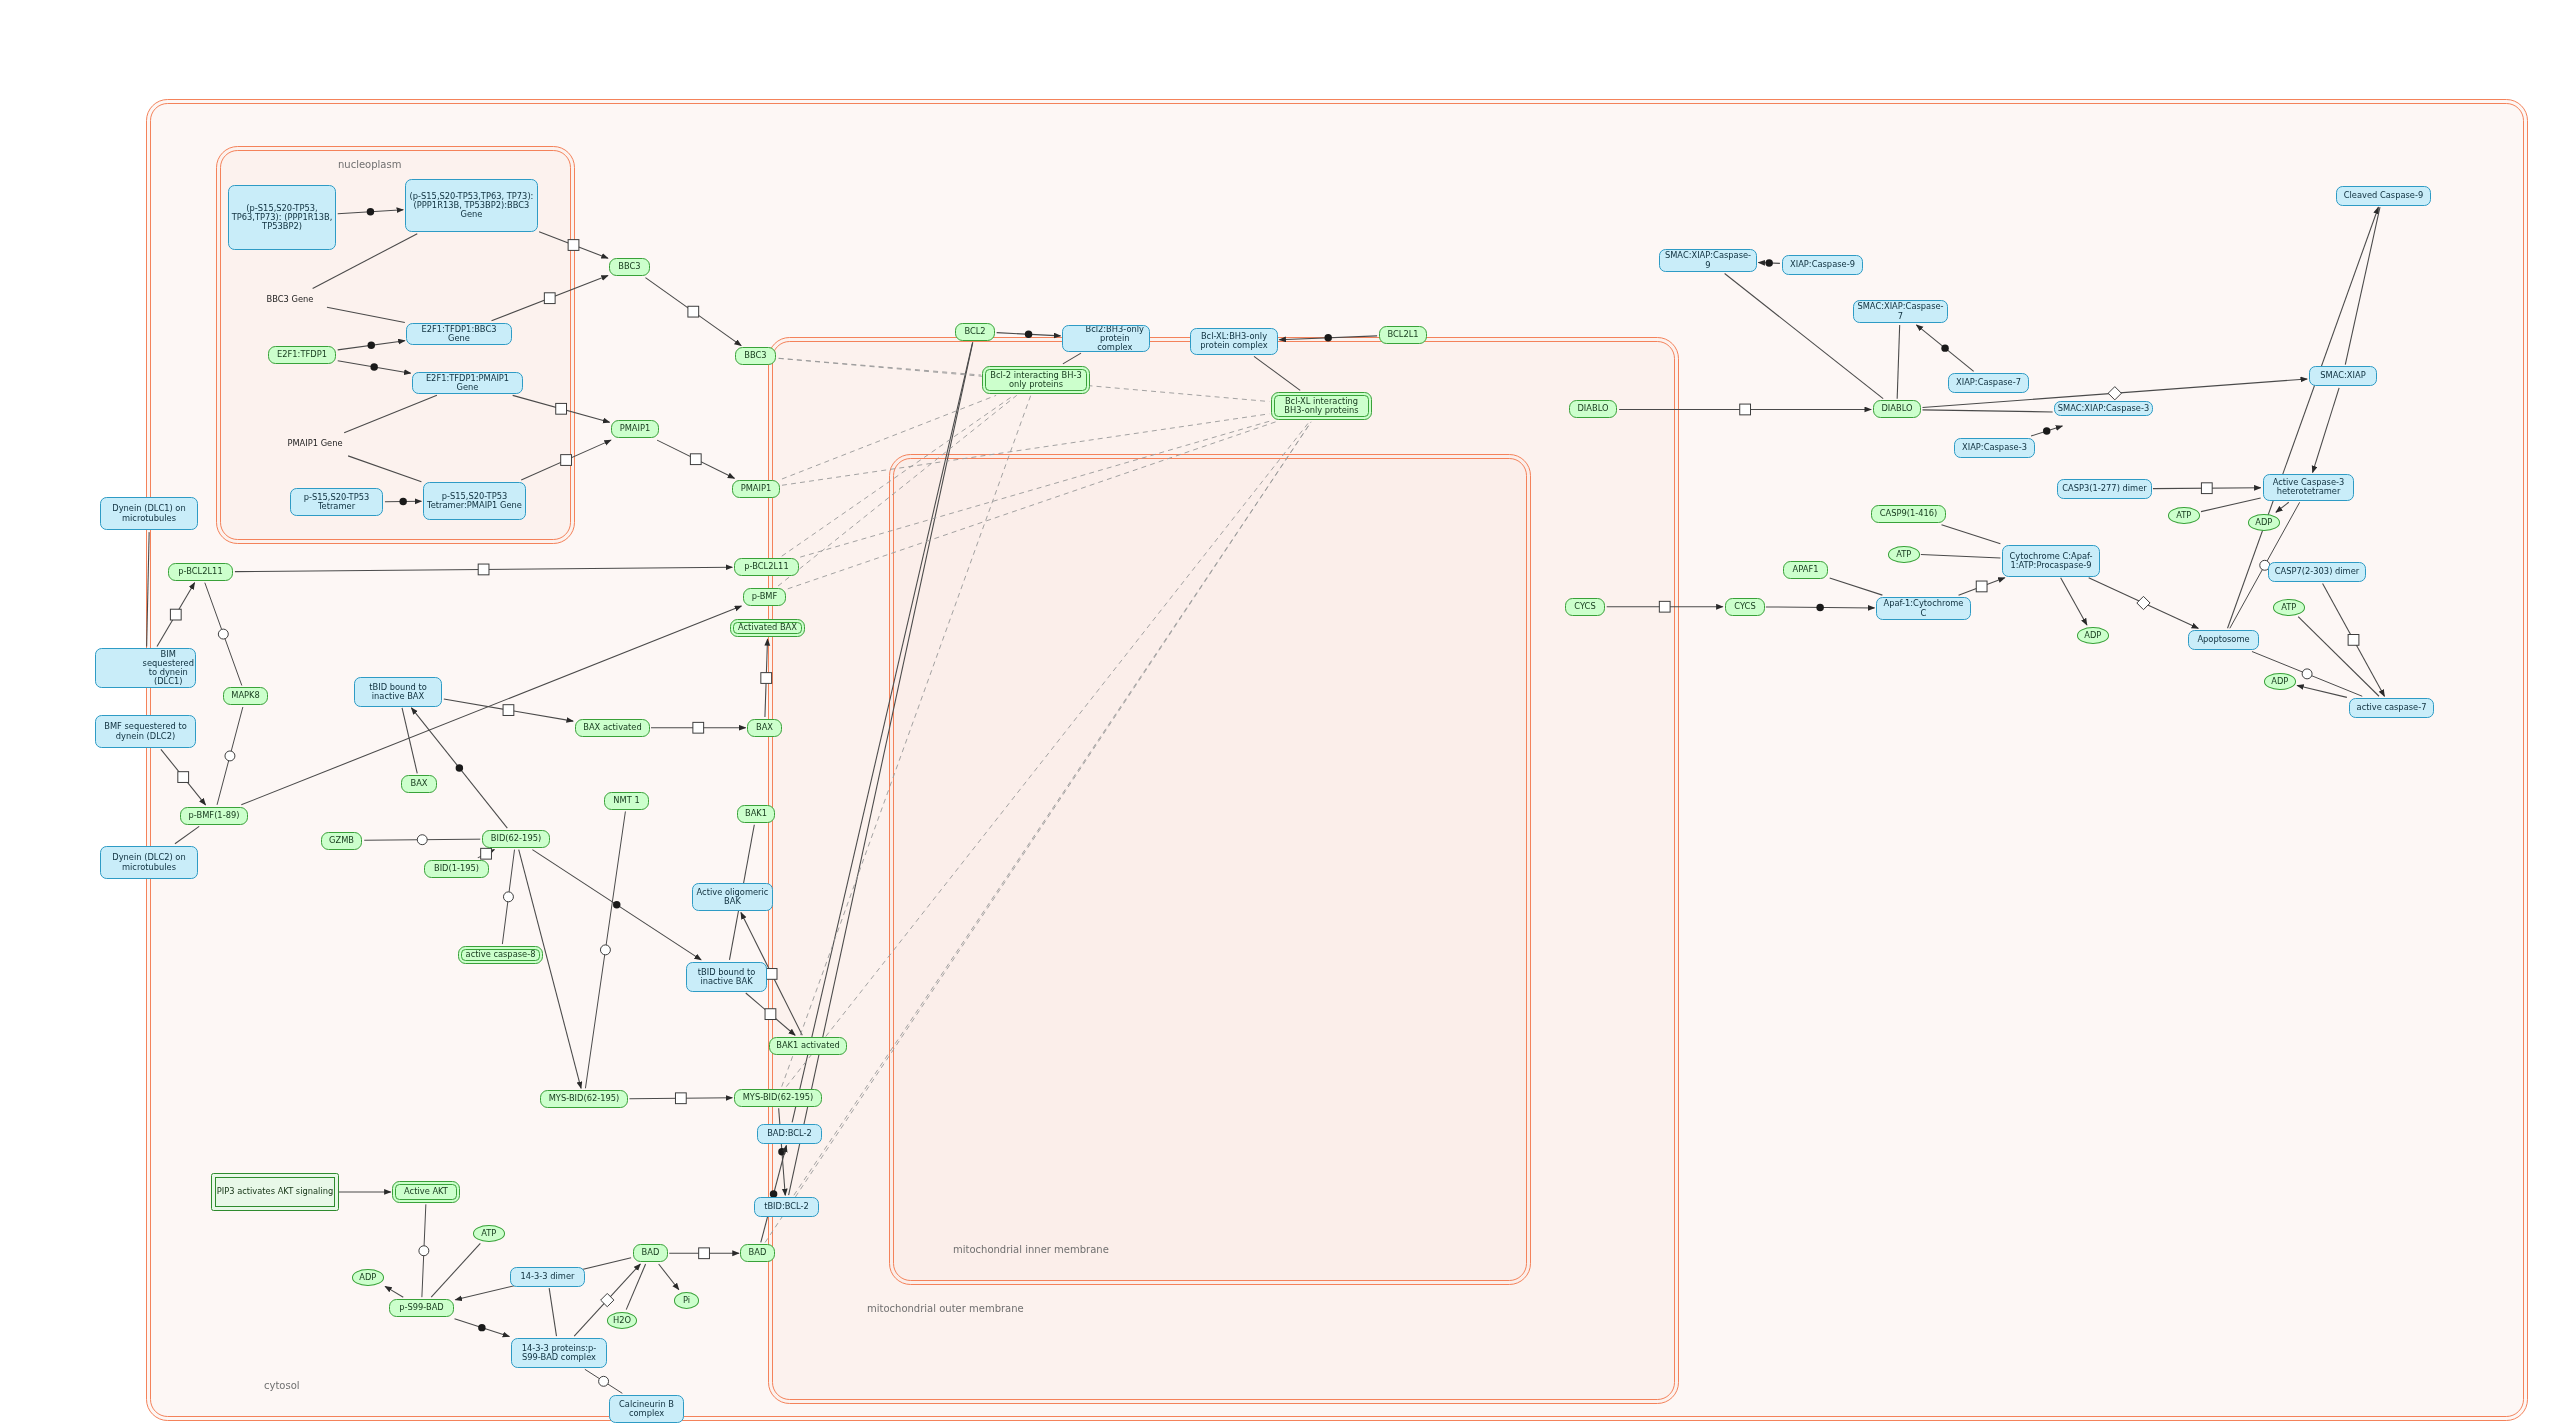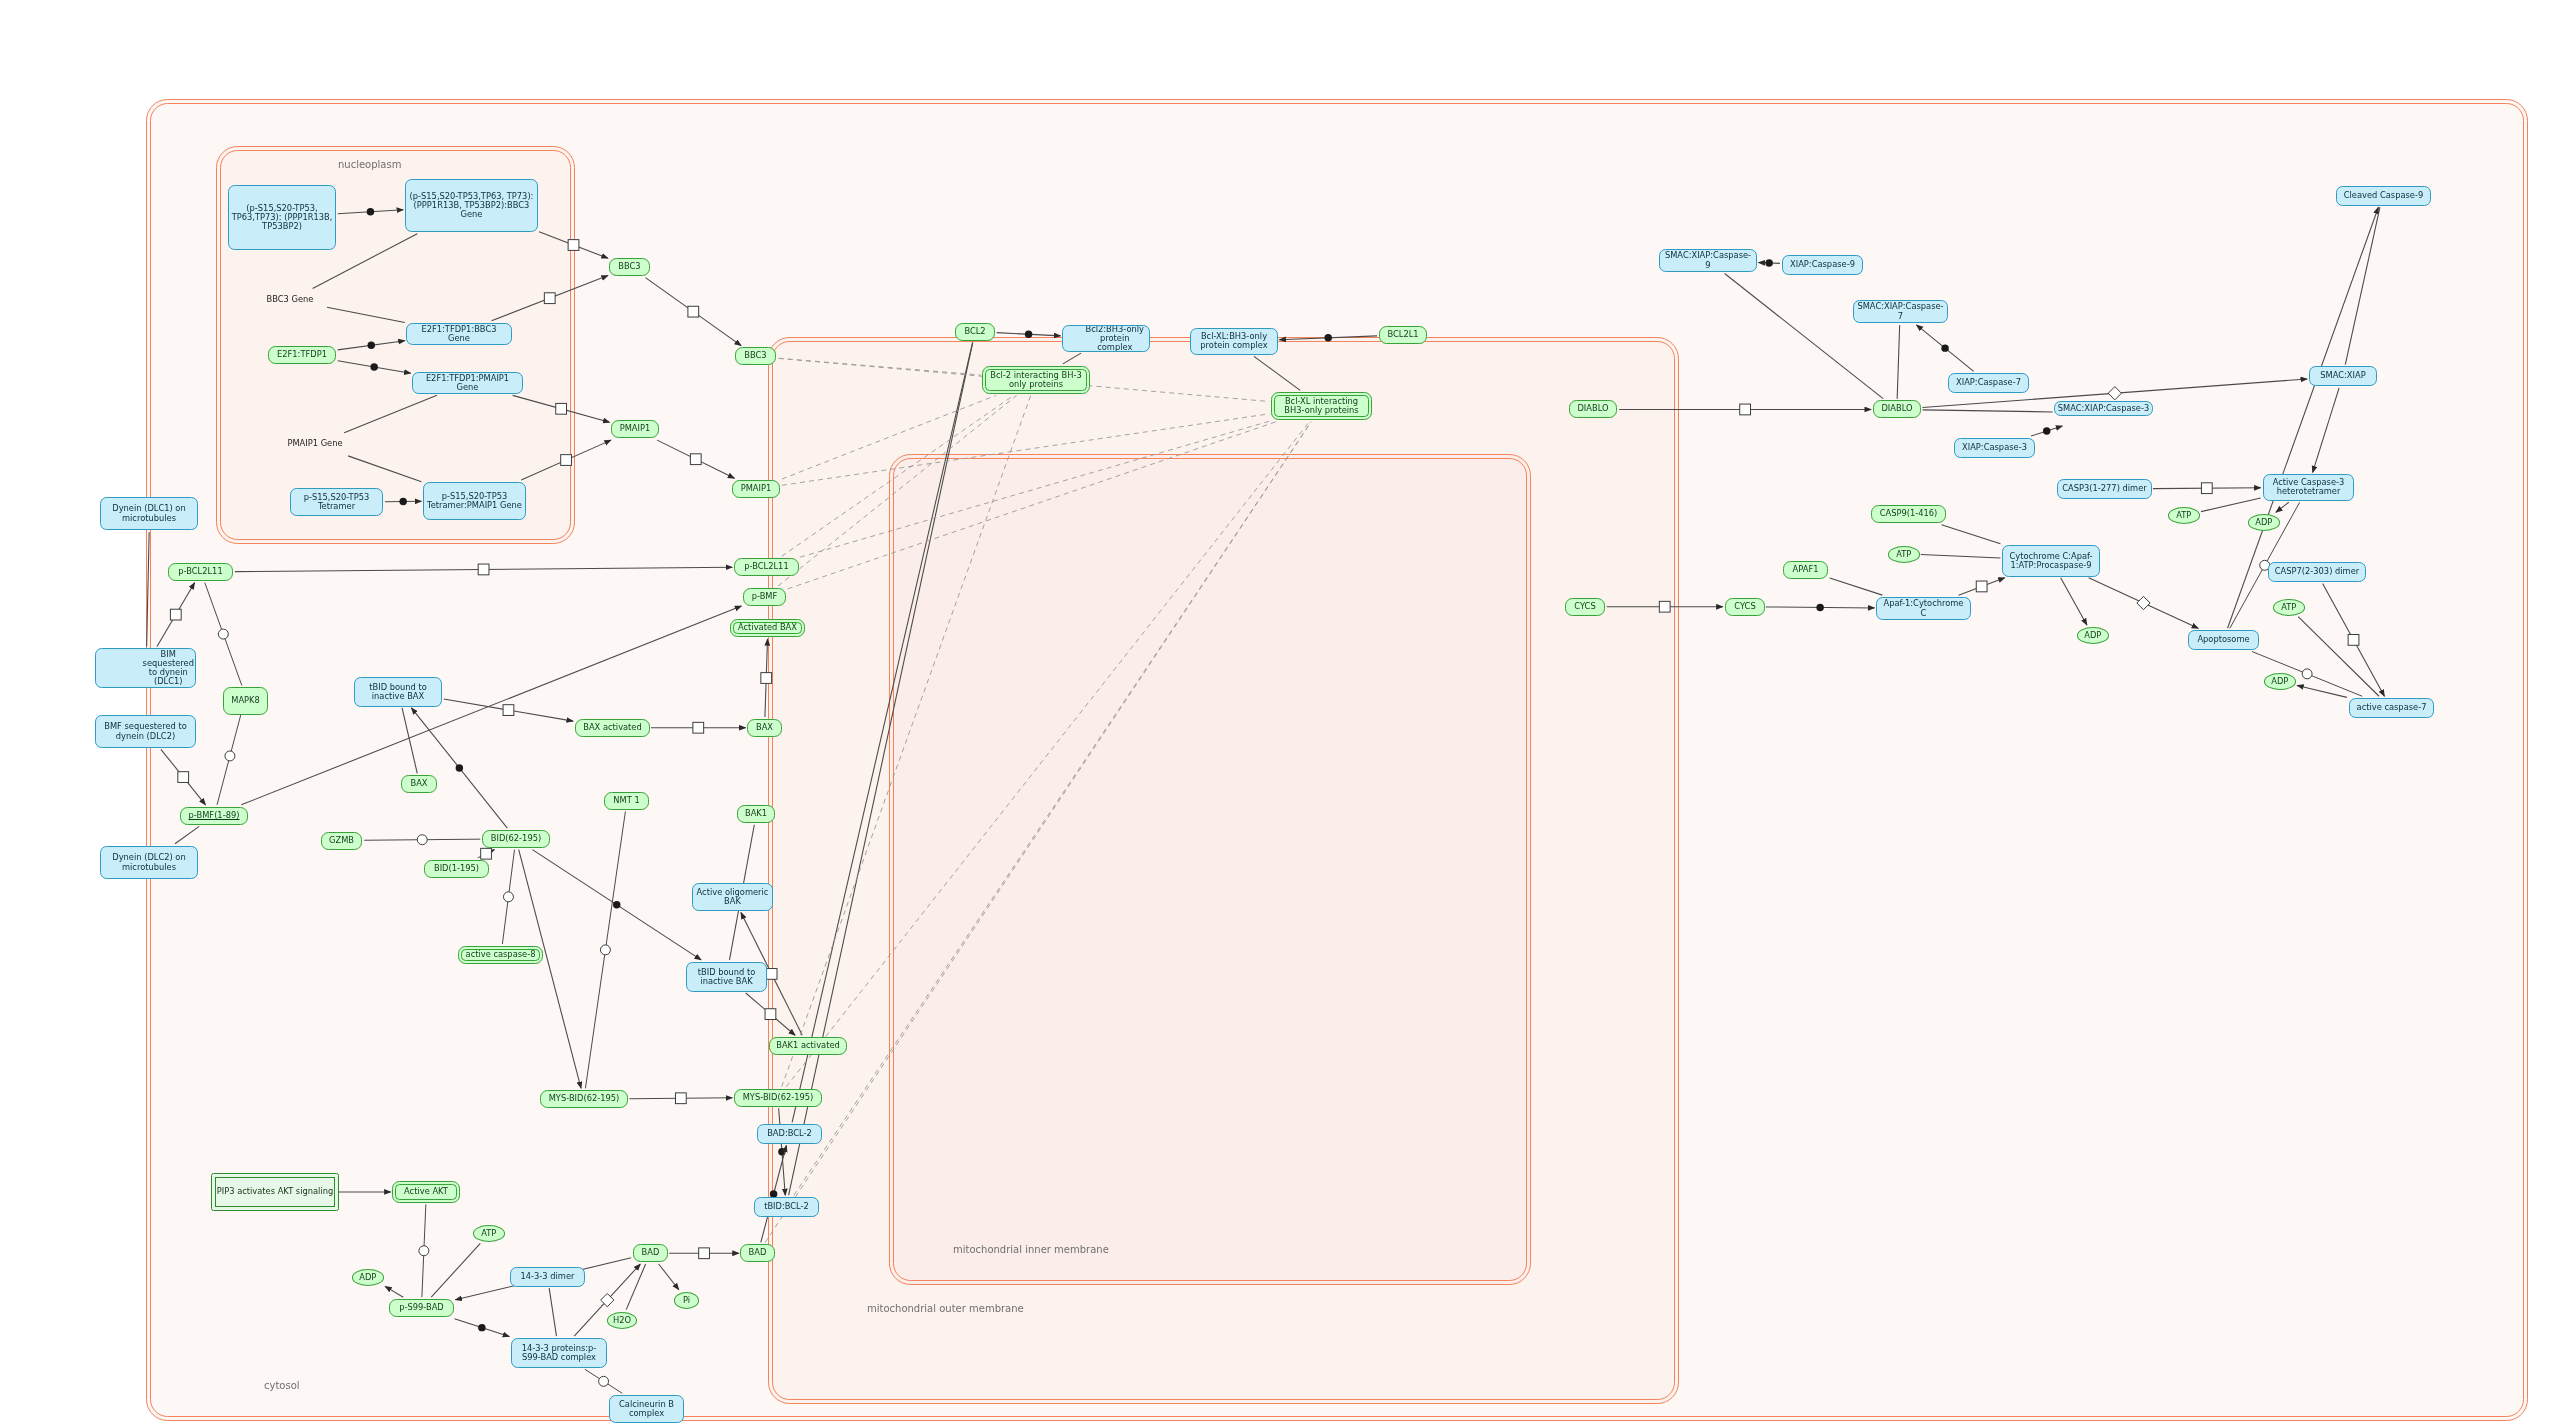--- a/index.html
+++ b/index.html
@@ -202,22 +202,22 @@
       <div class="node complex" style="left: 412px; top: 372px; width: 111px; height: 21.6px;">E2F1:TFDP1:PMAIP1 Gene</div>
       <div class="node gene" style="left: 277px; top: 434px; width: 76px; height: 20px;">PMAIP1 Gene</div>
       <div class="node complex" style="left: 290px; top: 488px; width: 93px; height: 28px;">p-S15,S20-TP53 Tetramer</div>
       <div class="node complex" style="left: 423px; top: 482px; width: 103px; height: 38px;">p-S15,S20-TP53 Tetramer:PMAIP1 Gene</div>
       <div class="node protein" style="left: 609px; top: 258px; width: 41px; height: 18px;">BBC3</div>
       <div class="node protein" style="left: 611px; top: 420px; width: 48px; height: 18px;">PMAIP1</div>
       <div class="node complex" style="left: 100px; top: 497px; width: 98px; height: 33px;">Dynein (DLC1) on microtubules</div>
       <div class="node protein" style="left: 168px; top: 563px; width: 65px; height: 18px;">p-BCL2L11</div>
       <div class="node complex" style="left: 95px; top: 648px; width: 101px; height: 40px; padding-left: 48px;">BIM sequestered to dynein (DLC1)</div>
       <div class="node complex" style="left: 95px; top: 715px; width: 101px; height: 33px;">BMF sequestered to dynein (DLC2)</div>
-      <div class="node protein" style="left: 223px; top: 687px; width: 45px; height: 28px;">MAPK8</div>
-      <div class="node protein" style="left: 180px; top: 807px; width: 68px; height: 18px; text-decoration: underline;">p-BMF(1-89)</div>
+      <div class="node protein" style="left: 223px; top: 687px; width: 45px; height: 18px;">MAPK8</div>
+      <div class="node protein" style="left: 180px; top: 807px; width: 68px; height: 18px;">p-BMF(1-89)</div>
       <div class="node complex" style="left: 100px; top: 846px; width: 98px; height: 33px;">Dynein (DLC2) on microtubules</div>
       <div class="node protein" style="left: 735px; top: 347px; width: 41px; height: 18px;">BBC3</div>
       <div class="node protein" style="left: 732px; top: 480px; width: 48px; height: 18px;">PMAIP1</div>
       <div class="node complex" style="left: 354px; top: 677px; width: 88px; height: 30px; text-align: center;">tBID bound to inactive BAX</div>
       <div class="node protein" style="left: 401px; top: 775px; width: 36px; height: 18px;">BAX</div>
       <div class="node protein" style="left: 575px; top: 719px; width: 75px; height: 18px;">BAX activated</div>
       <div class="node protein" style="left: 747px; top: 719px; width: 35px; height: 18px;">BAX</div>
       <div class="node protein" style="left: 321px; top: 832px; width: 41px; height: 18px;">GZMB</div>
       <div class="node protein" style="left: 482px; top: 830px; width: 68px; height: 18px;">BID(62-195)</div>
       <div class="node protein" style="left: 424px; top: 860px; width: 65px; height: 18px;">BID(1-195)</div>

